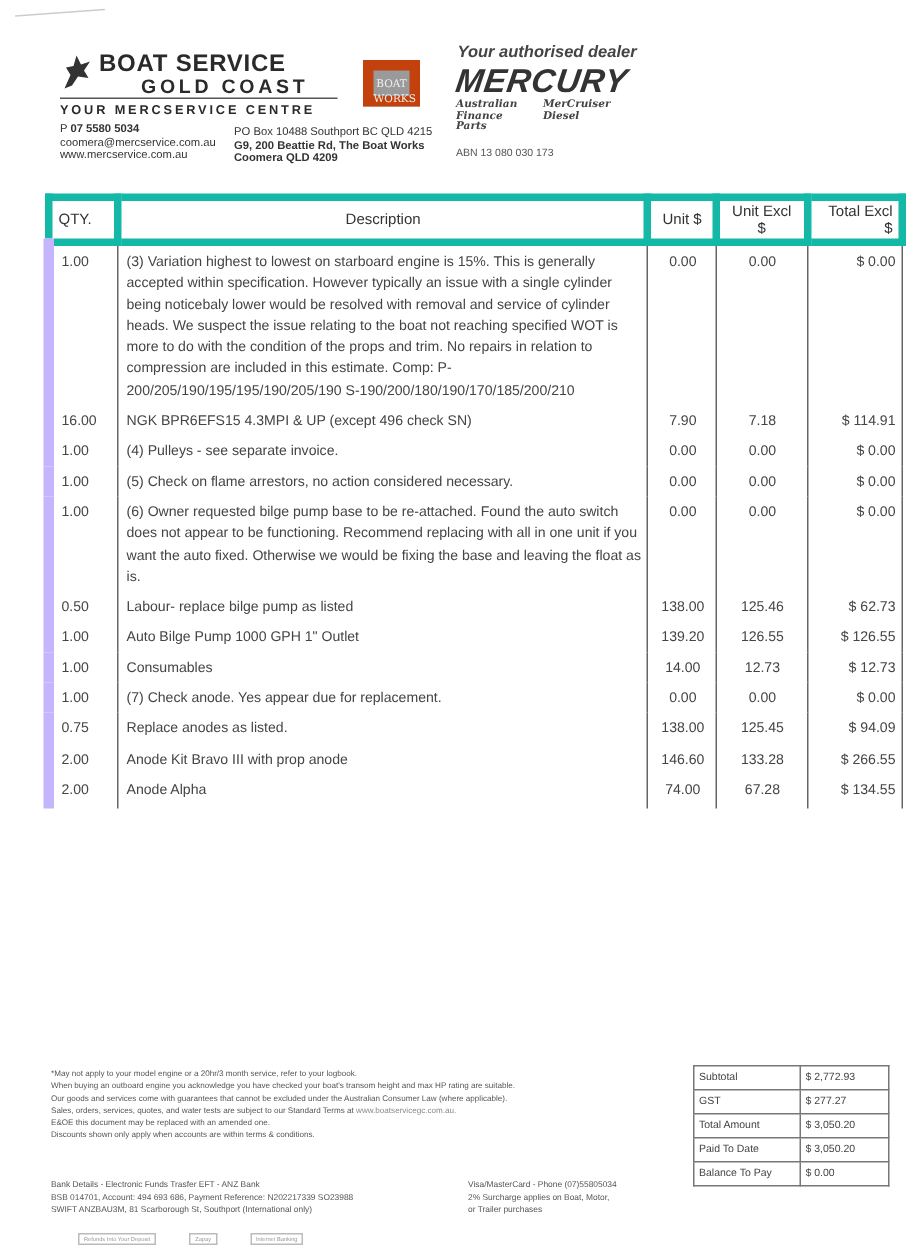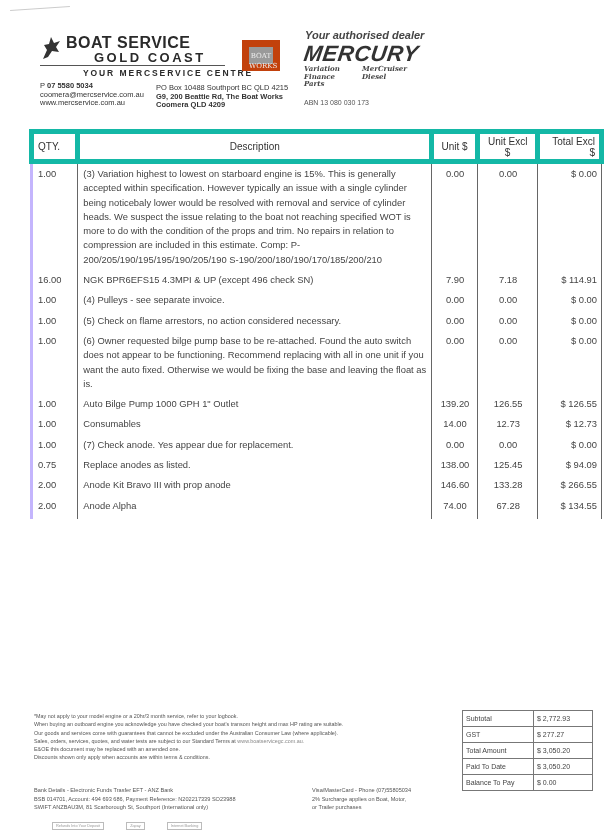--- a/index.html
+++ b/index.html
@@ -7,21 +7,21 @@
     width: 604px; height: 837px; background: #ffffff; position: relative; overflow: hidden;
     font-family: "DejaVu Sans", sans-serif; color: #333;
   }
   .abs { position: absolute; }
   
   .logo-wrap { left: 40px; top: 33px; width: 185px; }
   .logo-fish { position: absolute; left: 0; top: 2px; width: 22px; height: 26px; }
   .logo-line1 { position: absolute; left: 26px; top: 1px; font-family: "Liberation Sans", sans-serif; font-weight: bold; font-size: 16px; letter-spacing: 0.5px; color: #2a2a2a; white-space: nowrap; }
   .logo-line2 { position: absolute; left: 54px; top: 17px; font-family: "Liberation Sans", sans-serif; font-weight: bold; font-size: 13px; letter-spacing: 2.5px; color: #2a2a2a; white-space: nowrap; }
   .logo-rule { position: absolute; left: 0; top: 32px; width: 185px; height: 1px; background: #555; }
-  .logo-line3 { position: absolute; left: 0; top: 35px; font-family: "Liberation Sans", sans-serif; font-weight: bold; font-size: 8.5px; letter-spacing: 1.9px; color: #2a2a2a; white-space: nowrap; margin-left: 43px; }
+  .logo-line3 { position: absolute; left: 0; top: 35px; font-family: "Liberation Sans", sans-serif; font-weight: bold; font-size: 8.5px; letter-spacing: 1.9px; color: #2a2a2a; white-space: nowrap; }
   .boatworks { left: 242px; top: 40px; width: 38px; height: 31px; border: 7px solid #c2410c; background: #9a9a9a; color: #eee; font-family: "DejaVu Serif", serif; font-size: 7px; text-align: center; line-height: 10px; box-sizing: border-box; padding-top: 4px; }
   .contact { font-size: 7.5px; line-height: 8.5px; color: #333; font-family: "Liberation Sans", sans-serif; white-space: nowrap; }
   .contact b { font-weight: bold; }
   .dealer-title { left: 305px; top: 29px; font-family: "Liberation Sans", sans-serif; font-style: italic; font-weight: bold; font-size: 11px; color: #444; }
   .mercury { left: 304px; top: 41px; font-family: "Liberation Sans", sans-serif; font-style: italic; font-weight: bold; font-size: 22px; color: #333; letter-spacing: 0.5px; transform: skewX(-8deg); }
   .brands { font-family: "DejaVu Serif", serif; font-style: italic; font-weight: bold; font-size: 7px; line-height: 7.5px; color: #444; }
   .abn { left: 304px; top: 99px; font-size: 7px; color: #555; font-family: "Liberation Sans", sans-serif; }
   
   table.items {
     position: absolute; left: 29px; top: 129px; border-collapse: collapse;
@@ -30,21 +30,21 @@
   table.items th {
     border: 5px solid #14b8a6; font-weight: normal; font-size: 10px; color: #333; height: 25px; padding: 0 4px;
   }
   table.items td { border-left: 1px solid #666; border-right: 1px solid #666; vertical-align: top; padding: 3px 4px 3px 5px; line-height: 14.3px; }
   table.items tr.last td { padding-bottom: 6px; }
   .c-qty { width: 34px; text-align: left; }
   .c-desc { width: 353px; }
   .c-unit { width: 33px; text-align: center; }
   .c-excl { width: 49px; text-align: center; }
   .c-total { width: 52px; text-align: right; margin-left: 28px; }
-  table.items td.c-qty { border-left: 3px solid #c4b5fd; }
+  table.items td.c-qty { border-left: 7px solid #c4b5fd; }
   
   .notes { left: 34px; top: 712px; font-size: 5.4px; line-height: 8.3px; color: #555; font-family: "Liberation Sans", sans-serif; white-space: nowrap; }
   .notes .link { color: #888; }
   table.summary { position: absolute; left: 462px; top: 710px; border-collapse: collapse; font-family: "Liberation Sans", sans-serif; font-size: 7px; color: #444; }
   table.summary td { border: 1px solid #777; height: 15px; padding: 0 3px; }
   table.summary td.lbl { width: 64px; }
   table.summary td.val { width: 52px; }
   .bank { left: 34px; top: 786px; font-size: 5.6px; line-height: 8.5px; color: #555; font-family: "Liberation Sans", sans-serif; white-space: nowrap; }
   .visa { left: 312px; top: 786px; font-size: 5.6px; line-height: 8.5px; color: #555; font-family: "Liberation Sans", sans-serif; white-space: nowrap; }
   .pay-logos { left: 52px; top: 822px; display: flex; gap: 22px; }
@@ -74,21 +74,21 @@
 </div>
 <div class="abs contact" style="left:156px; top:84px;">
   <div>PO Box 10488 Southport BC QLD 4215</div>
   <div style="font-weight:bold;">G9, 200 Beattie Rd, The Boat Works</div>
   <div style="font-weight:bold;">Coomera QLD 4209</div>
 </div>
 
 <div class="abs dealer-title">Your authorised dealer</div>
 <div class="abs mercury">MERCURY</div>
 <div class="abs brands" style="left:304px; top:65px;">
-  <div>Variation</div>
+  <div>Australian</div>
   <div>Finance</div>
   <div>Parts</div>
 </div>
 <div class="abs brands" style="left:362px; top:65px;">
   <div>MerCruiser</div>
   <div>Diesel</div>
 </div>
 <div class="abs abn">ABN 13 080 030 173</div>
 
 <table class="items">
@@ -131,20 +131,27 @@
         <td class="c-total">$ 0.00</td>
       </tr>
       <tr>
         <td class="c-qty">1.00</td>
         <td class="c-desc">(6) Owner requested bilge pump base to be re-attached. Found the auto switch does not appear to be functioning. Recommend replacing with all in one unit if you want the auto fixed. Otherwise we would be fixing the base and leaving the float as is.</td>
         <td class="c-unit">0.00</td>
         <td class="c-excl">0.00</td>
         <td class="c-total">$ 0.00</td>
       </tr>
       <tr>
+        <td class="c-qty">0.50</td>
+        <td class="c-desc">Labour- replace bilge pump as listed</td>
+        <td class="c-unit">138.00</td>
+        <td class="c-excl">125.46</td>
+        <td class="c-total">$ 62.73</td>
+      </tr>
+      <tr>
         <td class="c-qty">1.00</td>
         <td class="c-desc">Auto Bilge Pump 1000 GPH 1" Outlet</td>
         <td class="c-unit">139.20</td>
         <td class="c-excl">126.55</td>
         <td class="c-total">$ 126.55</td>
       </tr>
       <tr>
         <td class="c-qty">1.00</td>
         <td class="c-desc">Consumables</td>
         <td class="c-unit">14.00</td>

